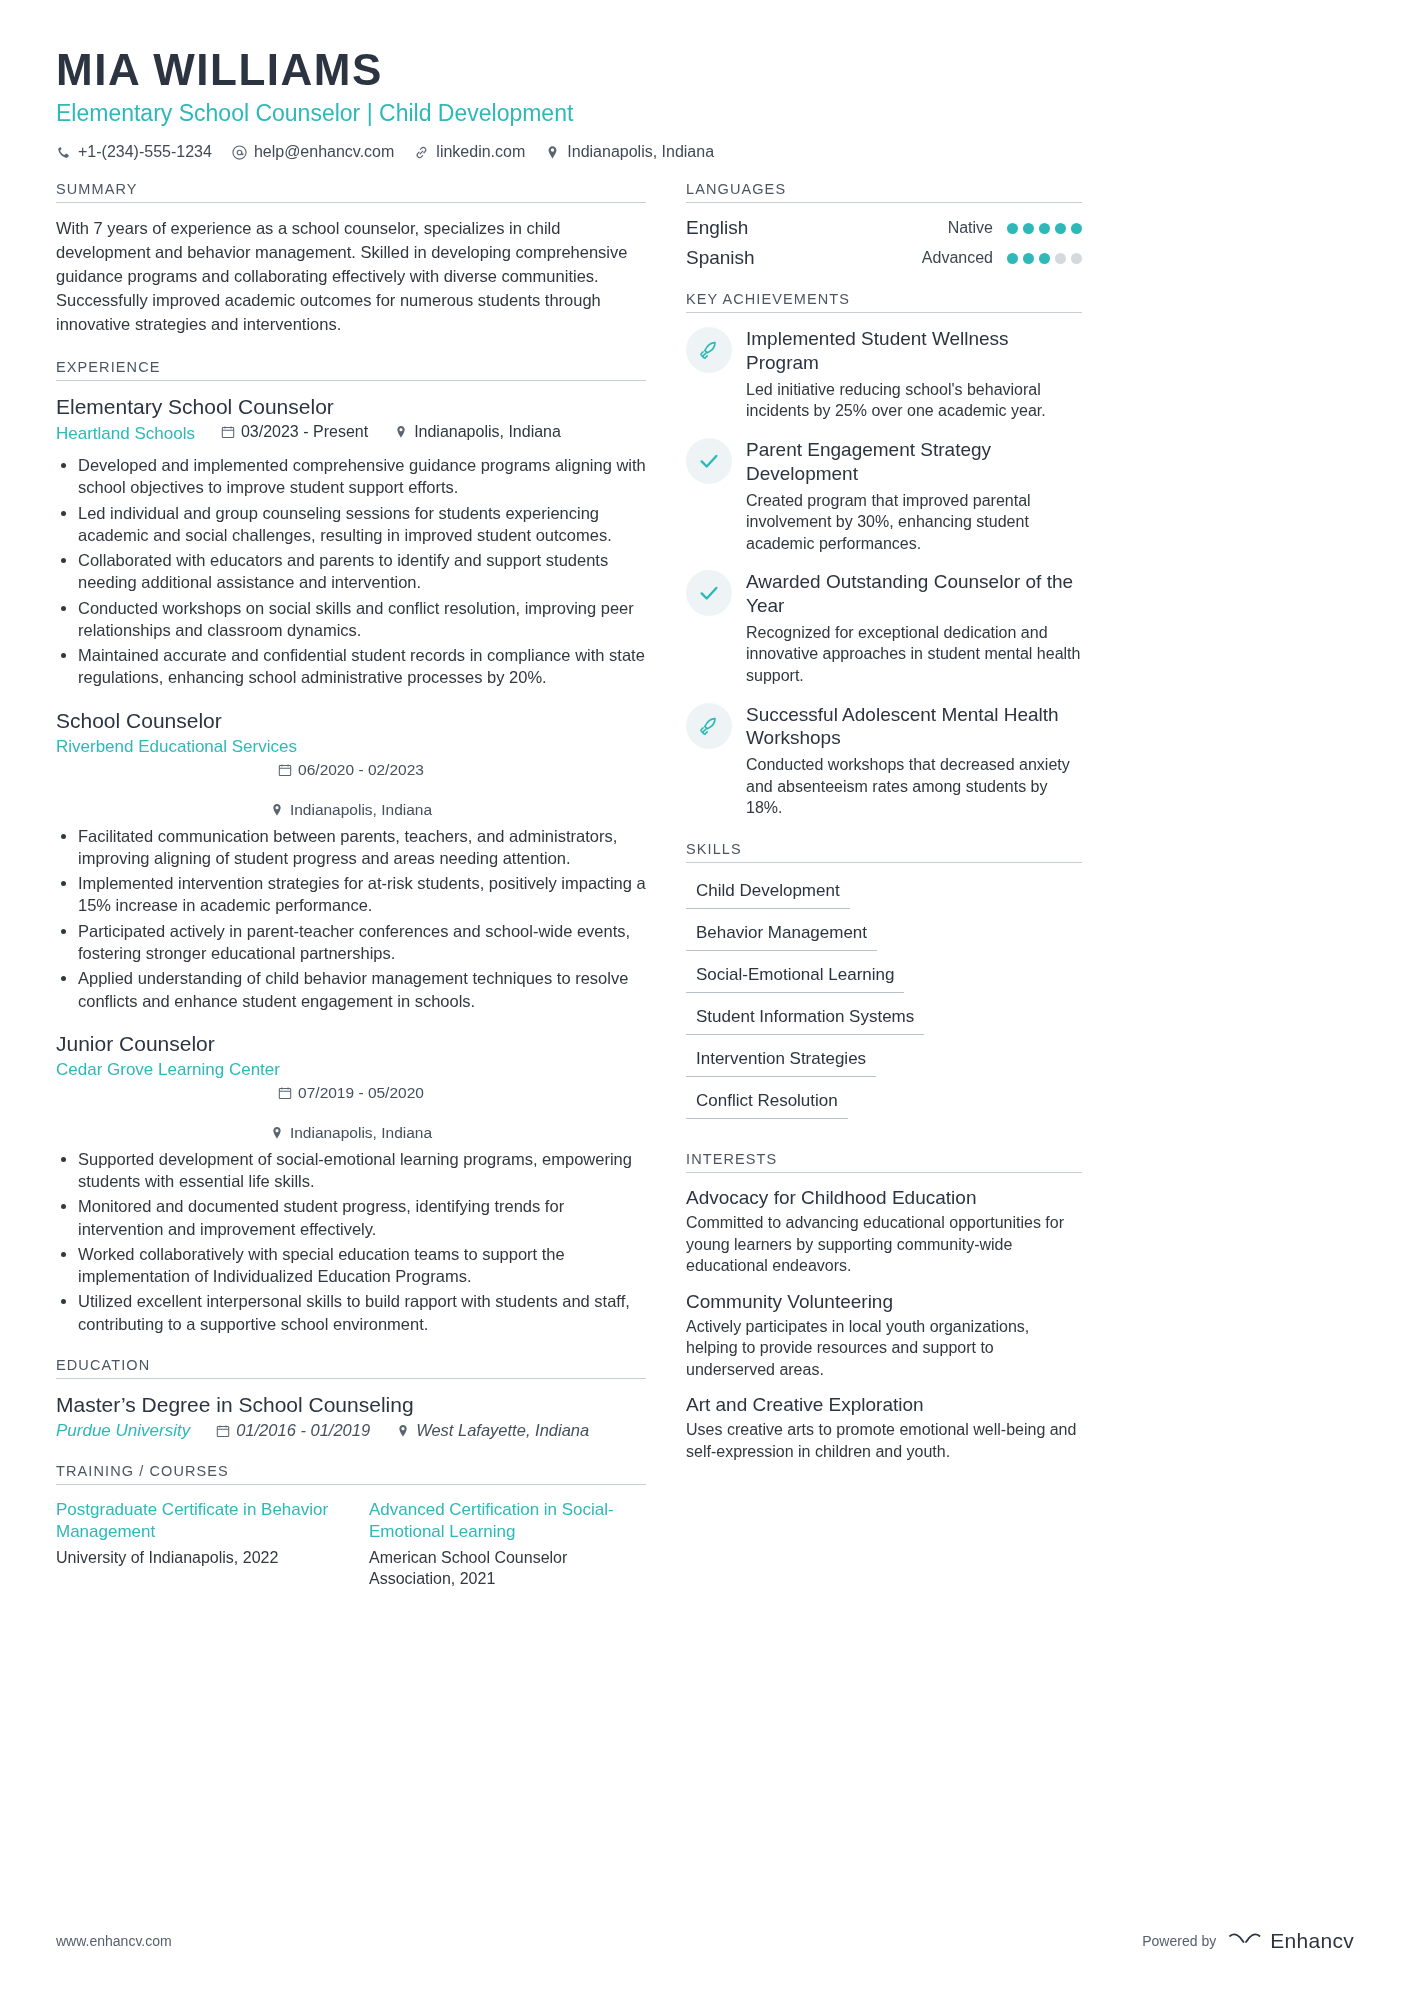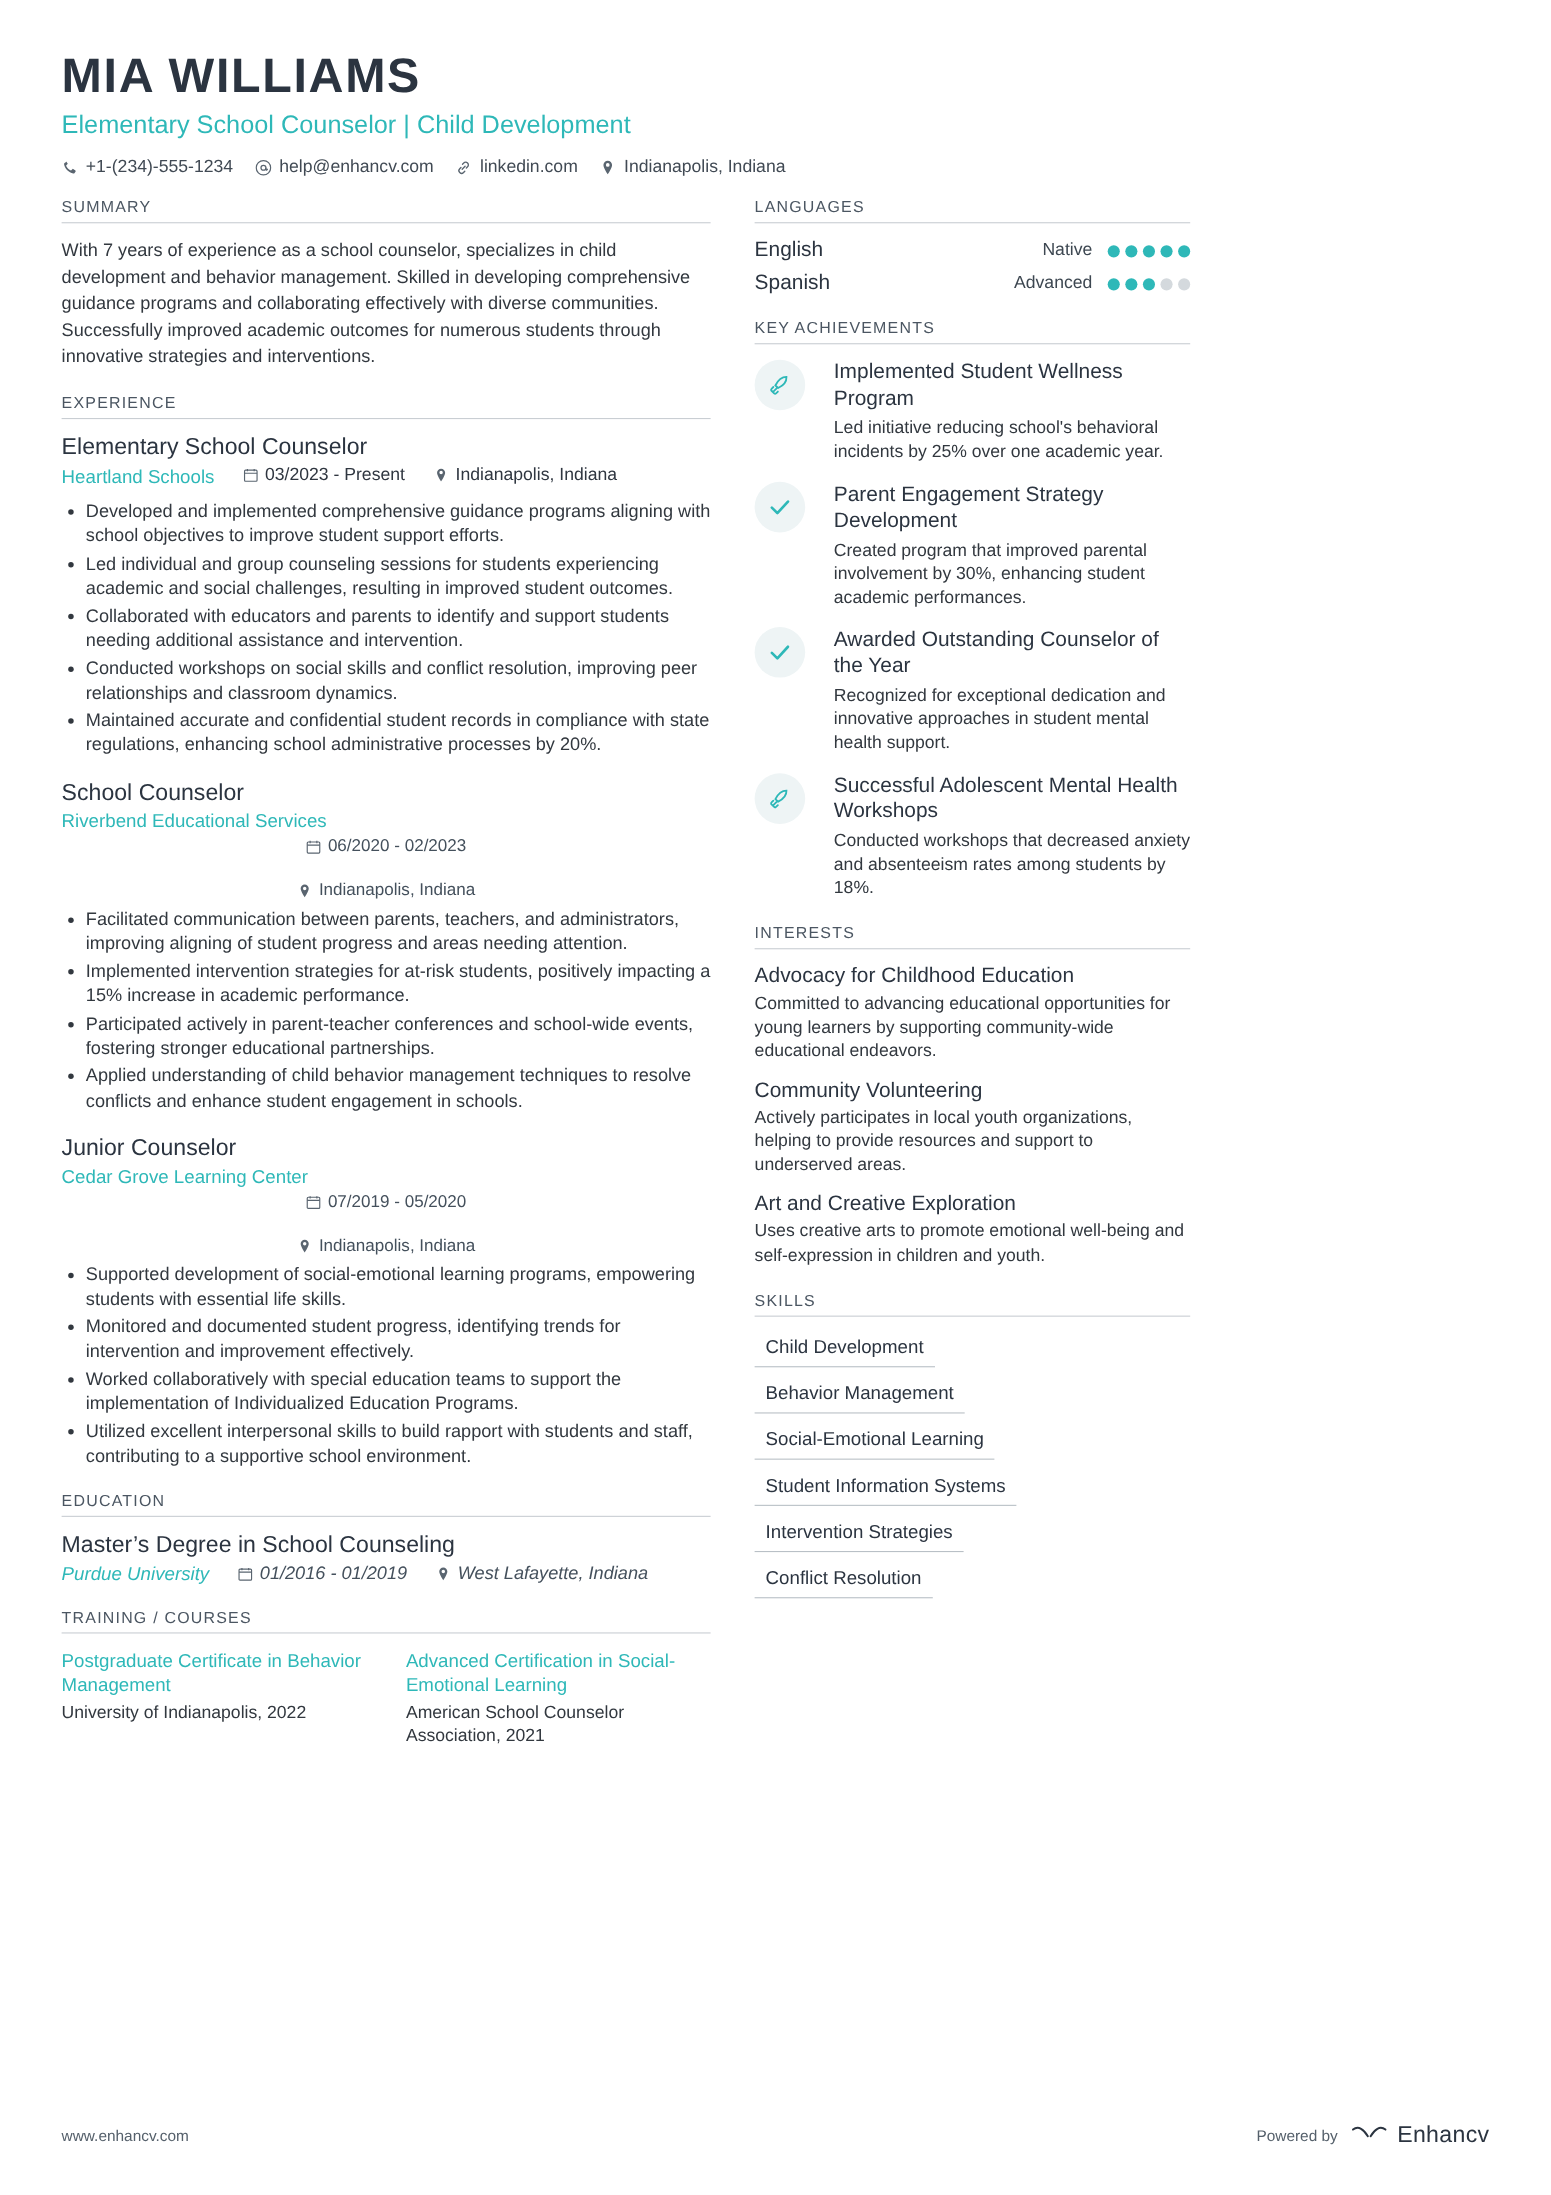--- a/index.html
+++ b/index.html
@@ -156,21 +156,21 @@
   .lang-name { font-size: 19px; color: #2b3440; }
   .lang-right { display: flex; align-items: center; gap: 14px; }
   .lang-level { font-size: 16px; color: #3d4751; }
   .dots { display: flex; gap: 5px; }
   .dot { width: 11px; height: 11px; border-radius: 50%; background: #d4d9dd; }
   .dot.on { background: #2eb8b8; }
 
   
   .ach {
     display: flex;
-    gap: 26px;
+    gap: 14px;
     margin-bottom: 16px;
     align-items: flex-start;
     justify-content: flex-end;
   }
   .ach-icon {
     width: 46px; height: 46px;
     flex: 0 0 46px;
     border-radius: 50%;
     background: #eef4f5;
     display: flex; align-items: center; justify-content: center;
@@ -501,44 +501,44 @@
               </svg>
           </div>
           <div class="ach-body">
             <div class="ach-title">Successful Adolescent Mental Health Workshops</div>
             <div class="ach-desc">Conducted workshops that decreased anxiety and absenteeism rates among students by 18%.</div>
           </div>
         </div>
       </div>
 
       <div class="section">
-        <div class="section-title">INTERESTS</div>
-        <div class="interest">
-          <div class="interest-title">Advocacy for Childhood Education</div>
-          <div class="interest-desc">Committed to advancing educational opportunities for young learners by supporting community-wide educational endeavors.</div>
-        </div>
-        <div class="interest">
-          <div class="interest-title">Community Volunteering</div>
-          <div class="interest-desc">Actively participates in local youth organizations, helping to provide resources and support to underserved areas.</div>
-        </div>
-        <div class="interest">
-          <div class="interest-title">Art and Creative Exploration</div>
-          <div class="interest-desc">Uses creative arts to promote emotional well-being and self-expression in children and youth.</div>
-        </div>
-      </div>
-
-      <div class="section">
         <div class="section-title">SKILLS</div>
         <div class="skill-wrap">
           <span class="skill">Child Development</span>
           <span class="skill">Behavior Management</span>
           <span class="skill">Social-Emotional Learning</span>
           <span class="skill">Student Information Systems</span>
           <span class="skill">Intervention Strategies</span>
           <span class="skill">Conflict Resolution</span>
+        </div>
+      </div>
+
+      <div class="section">
+        <div class="section-title">INTERESTS</div>
+        <div class="interest">
+          <div class="interest-title">Advocacy for Childhood Education</div>
+          <div class="interest-desc">Committed to advancing educational opportunities for young learners by supporting community-wide educational endeavors.</div>
+        </div>
+        <div class="interest">
+          <div class="interest-title">Community Volunteering</div>
+          <div class="interest-desc">Actively participates in local youth organizations, helping to provide resources and support to underserved areas.</div>
+        </div>
+        <div class="interest">
+          <div class="interest-title">Art and Creative Exploration</div>
+          <div class="interest-desc">Uses creative arts to promote emotional well-being and self-expression in children and youth.</div>
         </div>
       </div>
 
     </div>
   </div>
 
   <div class="footer">
     <span>www.enhancv.com</span>
     <span class="footer-right">
       <span>Powered by</span>

